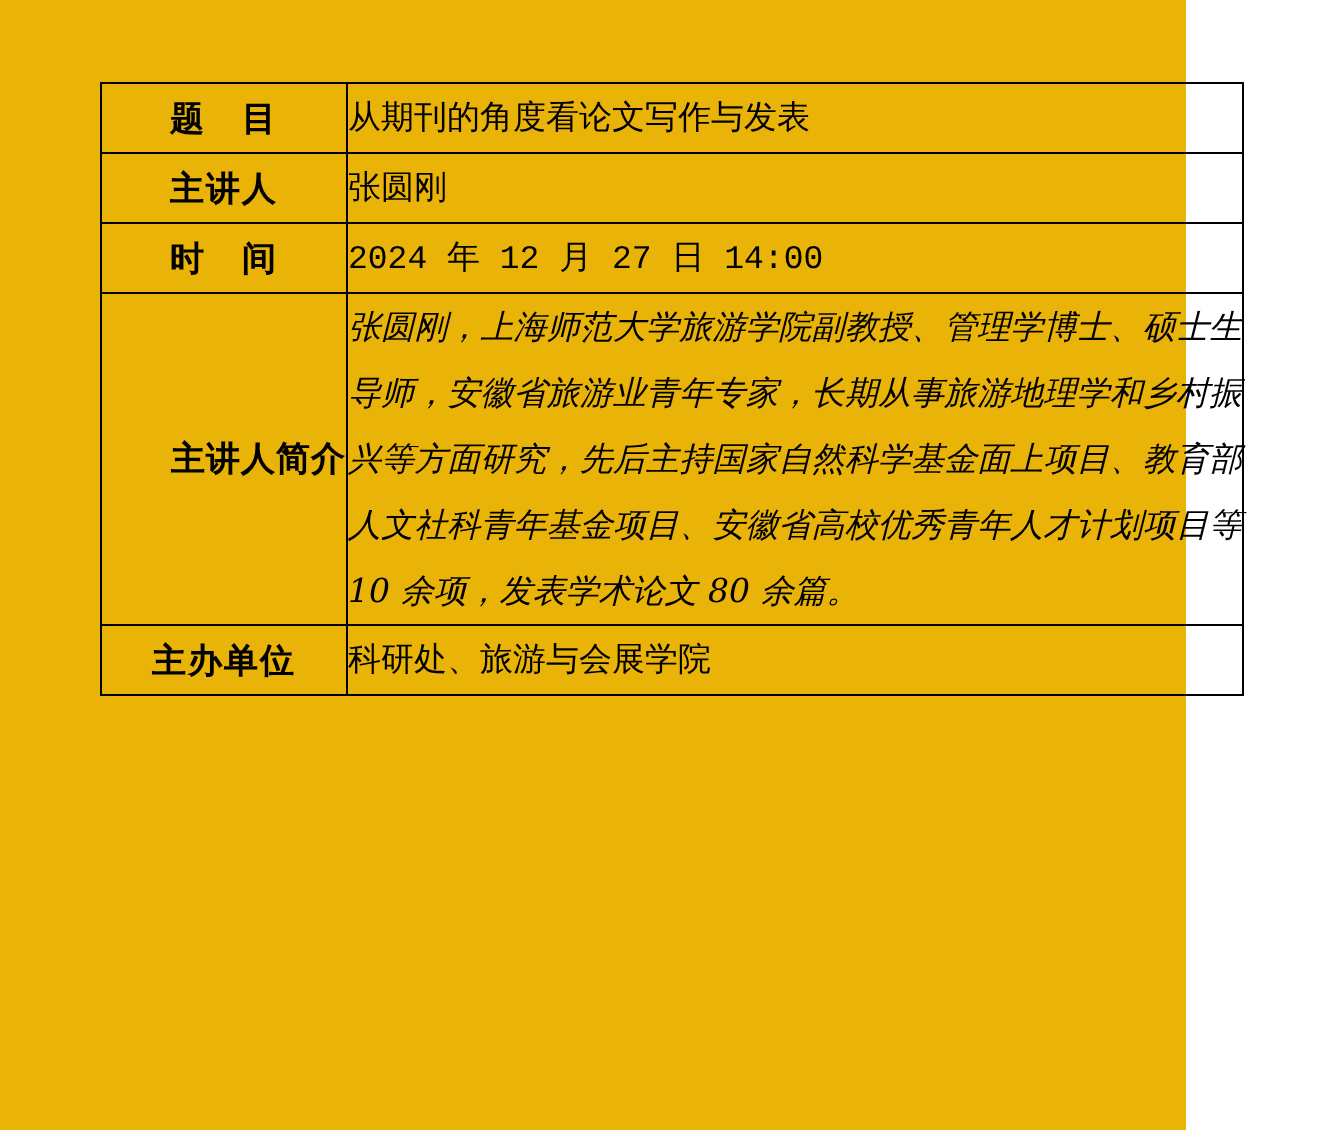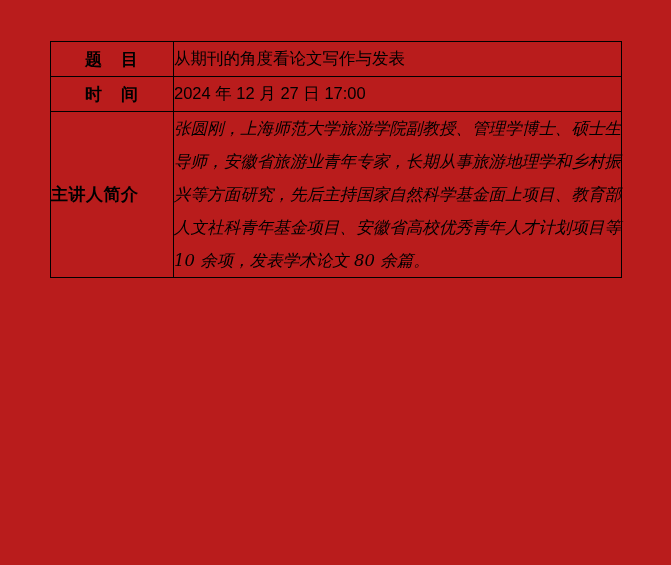--- a/index.html
+++ b/index.html
@@ -9,23 +9,23 @@
   }
   body {
     width: 671px;
     height: 565px;
     font-family: "DejaVu Serif", "Liberation Serif", serif;
     color: #000000;
     overflow: hidden;
   }
   .page {
     position: relative;
-    width: 671px;
+    width: 593px;
     height: 565px;
-    background: #b91c1c;
+    background: #eab308;
   }
   .info-table {
     position: absolute;
     left: 50px;
     top: 41px;
     width: 572px;
     border-collapse: collapse;
     table-layout: fixed;
   }
   .info-table td {
@@ -38,38 +38,38 @@
     text-align: center;
     font-size: 17px;
     font-weight: bold;
     font-family: "DejaVu Sans", "Liberation Sans", sans-serif;
     letter-spacing: 1px;
     padding: 6px 0;
   }
   .value-cell {
     padding: 6px 0 6px 12px;
     font-size: 16.5px;
-    font-family: Liberation Sans, sans-serif;
+    font-family: Liberation Mono, monospace;
   }
   .row-topic .label-cell,
   .row-speaker .label-cell,
   .row-time .label-cell,
   .row-place .label-cell,
   .row-host .label-cell {
     height: 34px;
   }
   .row-topic .value-cell,
   .row-speaker .value-cell,
   .row-time .value-cell,
   .row-place .value-cell,
   .row-host .value-cell {
     height: 34px;
   }
   .bio-label {
-    text-align: left;
+    text-align: right;
     font-size: 17px;
     font-weight: bold;
     font-family: "DejaVu Sans", "Liberation Sans", sans-serif;
     letter-spacing: 0.5px;
   }
   .bio-text {
     padding: 18px 14px 18px 12px;
     font-size: 16.5px;
     line-height: 2.0;
     text-align: justify;
@@ -80,23 +80,31 @@
 </head>
 <body>
 
 <div class="page">
   <table class="info-table">
     <tbody>
       <tr class="row-topic">
         <td class="label-cell">题　目</td>
         <td class="value-cell">从期刊的角度看论文写作与发表</td>
       </tr>
+      <tr class="row-speaker">
+        <td class="label-cell">主讲人</td>
+        <td class="value-cell">张圆刚</td>
+      </tr>
       <tr class="row-time">
         <td class="label-cell">时　间</td>
-        <td class="value-cell">2024 年 12 月 27 日 17:00</td>
+        <td class="value-cell">2024 年 12 月 27 日 14:00</td>
       </tr>
       <tr class="row-bio">
         <td class="label-cell bio-label">主讲人简介</td>
         <td class="bio-text">张圆刚，上海师范大学旅游学院副教授、管理学博士、硕士生导师，安徽省旅游业青年专家，长期从事旅游地理学和乡村振兴等方面研究，先后主持国家自然科学基金面上项目、教育部人文社科青年基金项目、安徽省高校优秀青年人才计划项目等 10 余项，发表学术论文 80 余篇。</td>
+      </tr>
+      <tr class="row-host">
+        <td class="label-cell">主办单位</td>
+        <td class="value-cell">科研处、旅游与会展学院</td>
       </tr>
     </tbody>
   </table>
 </div>
 
 </body></html>

